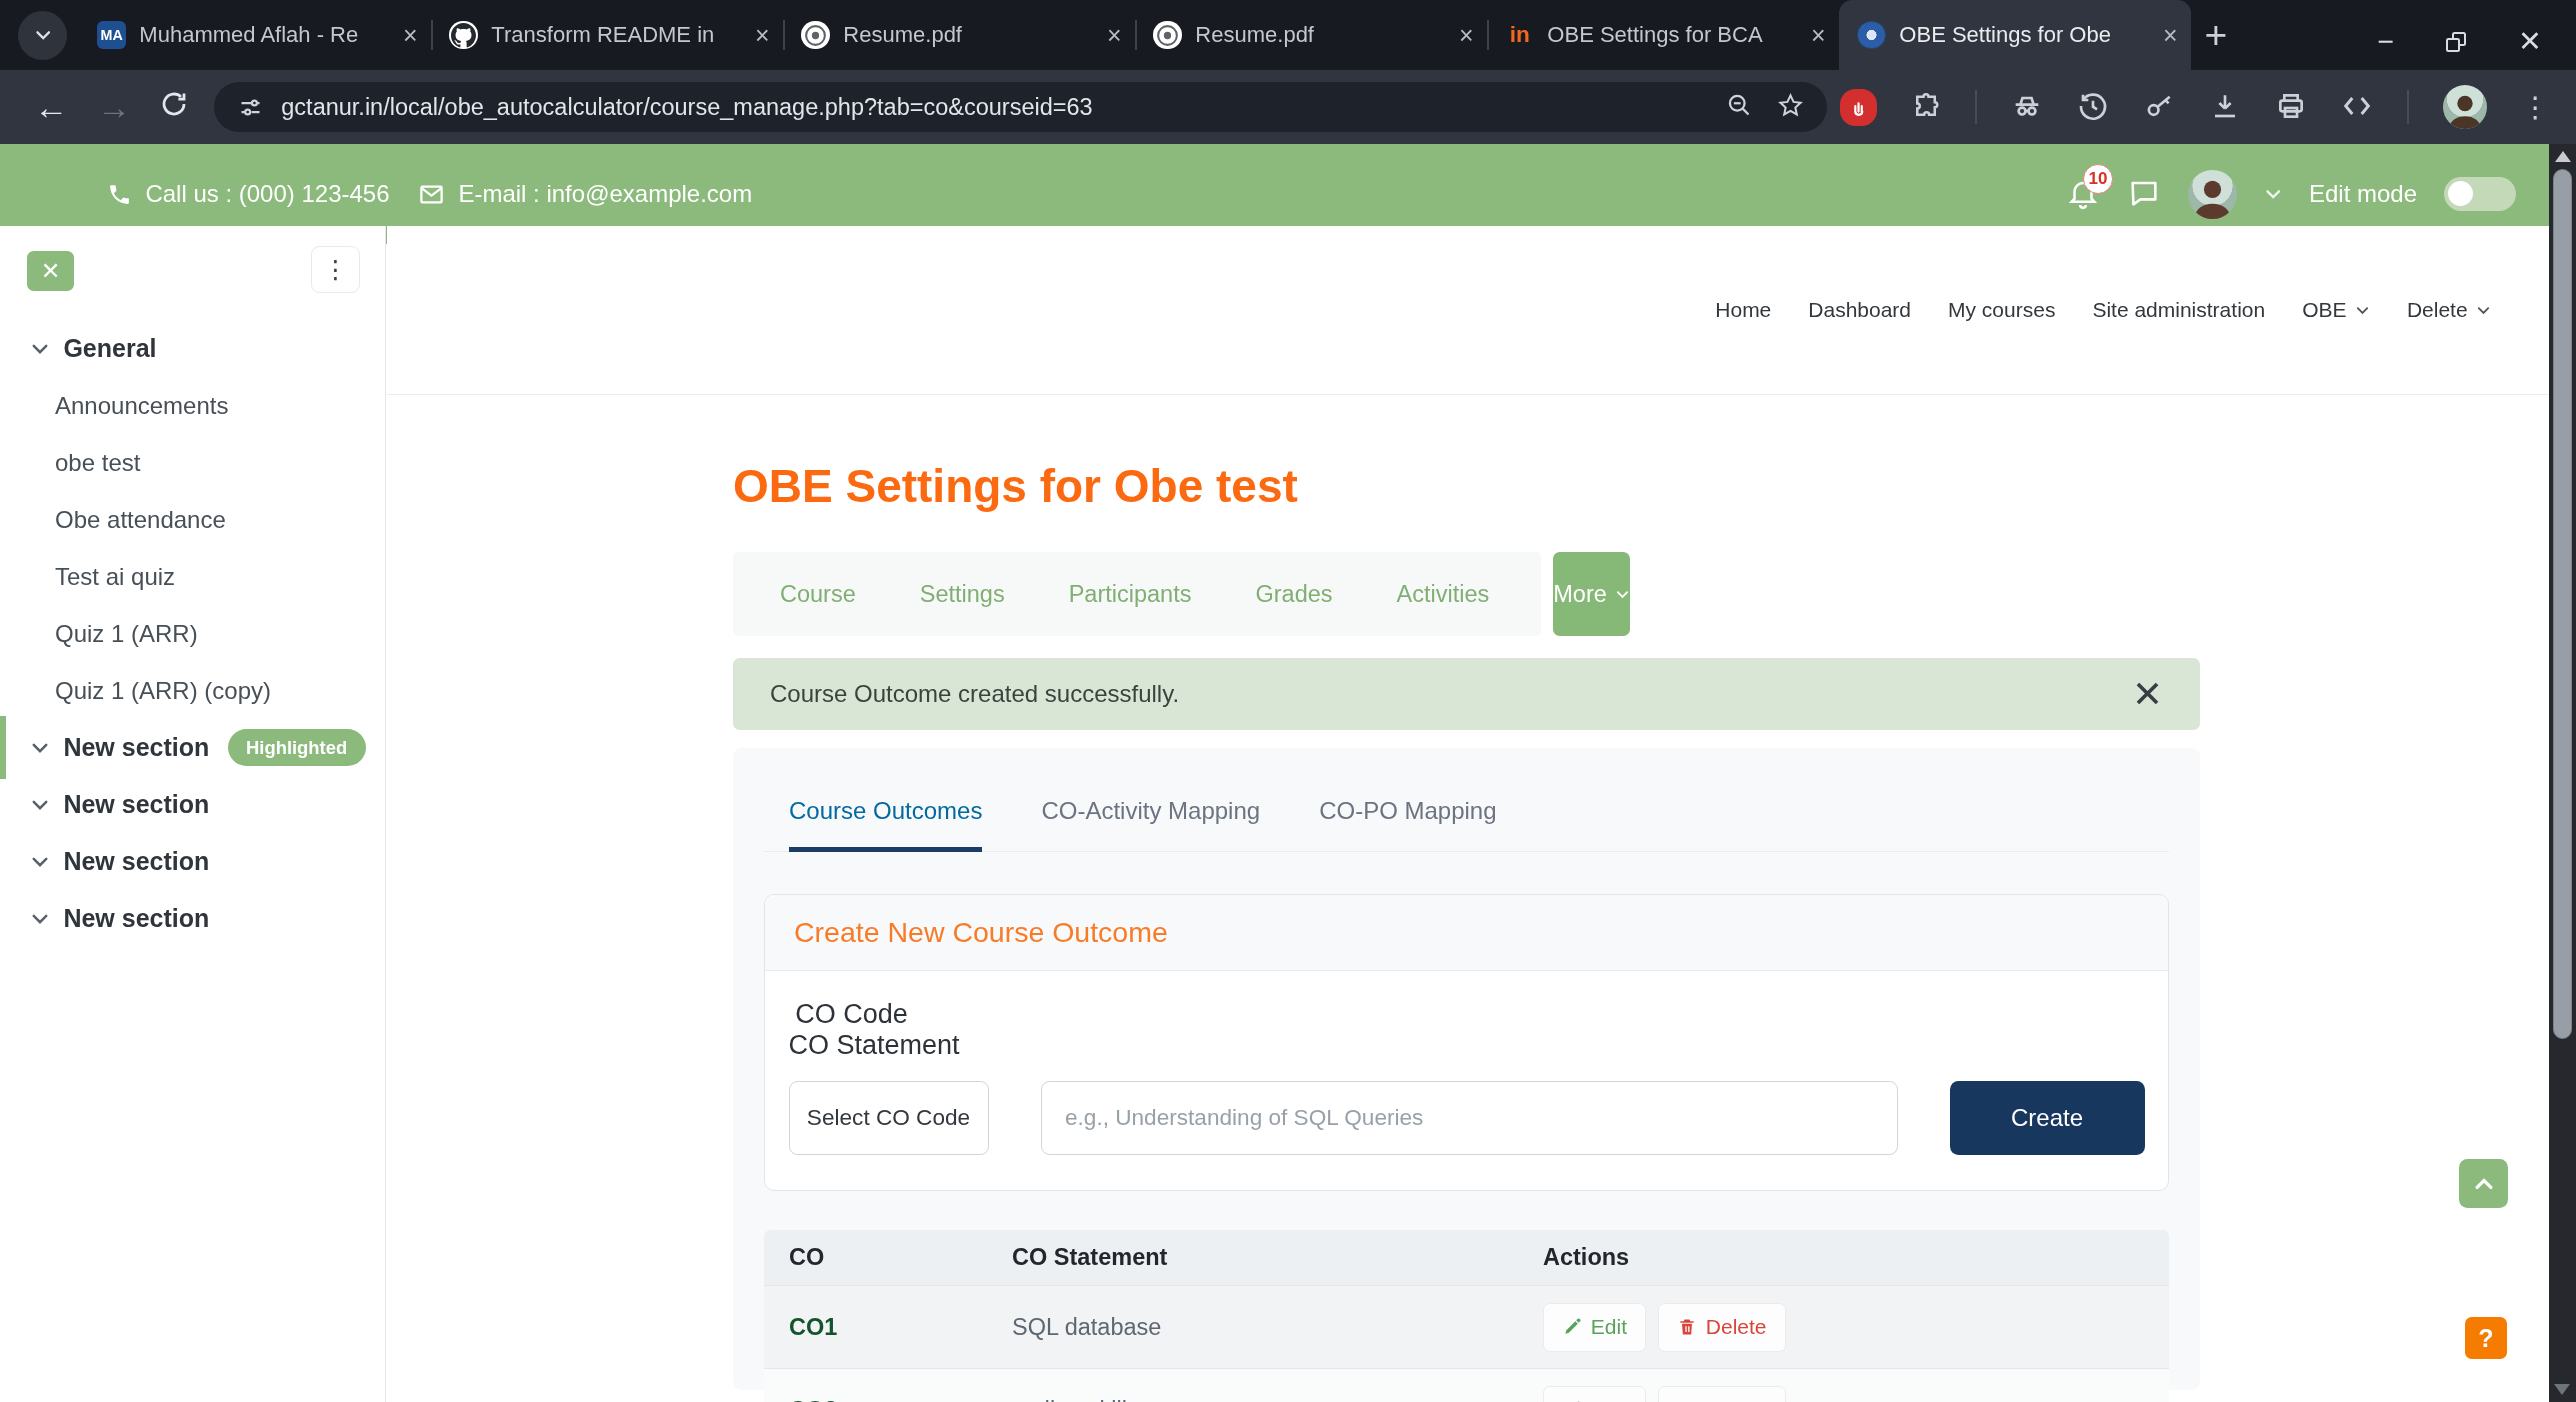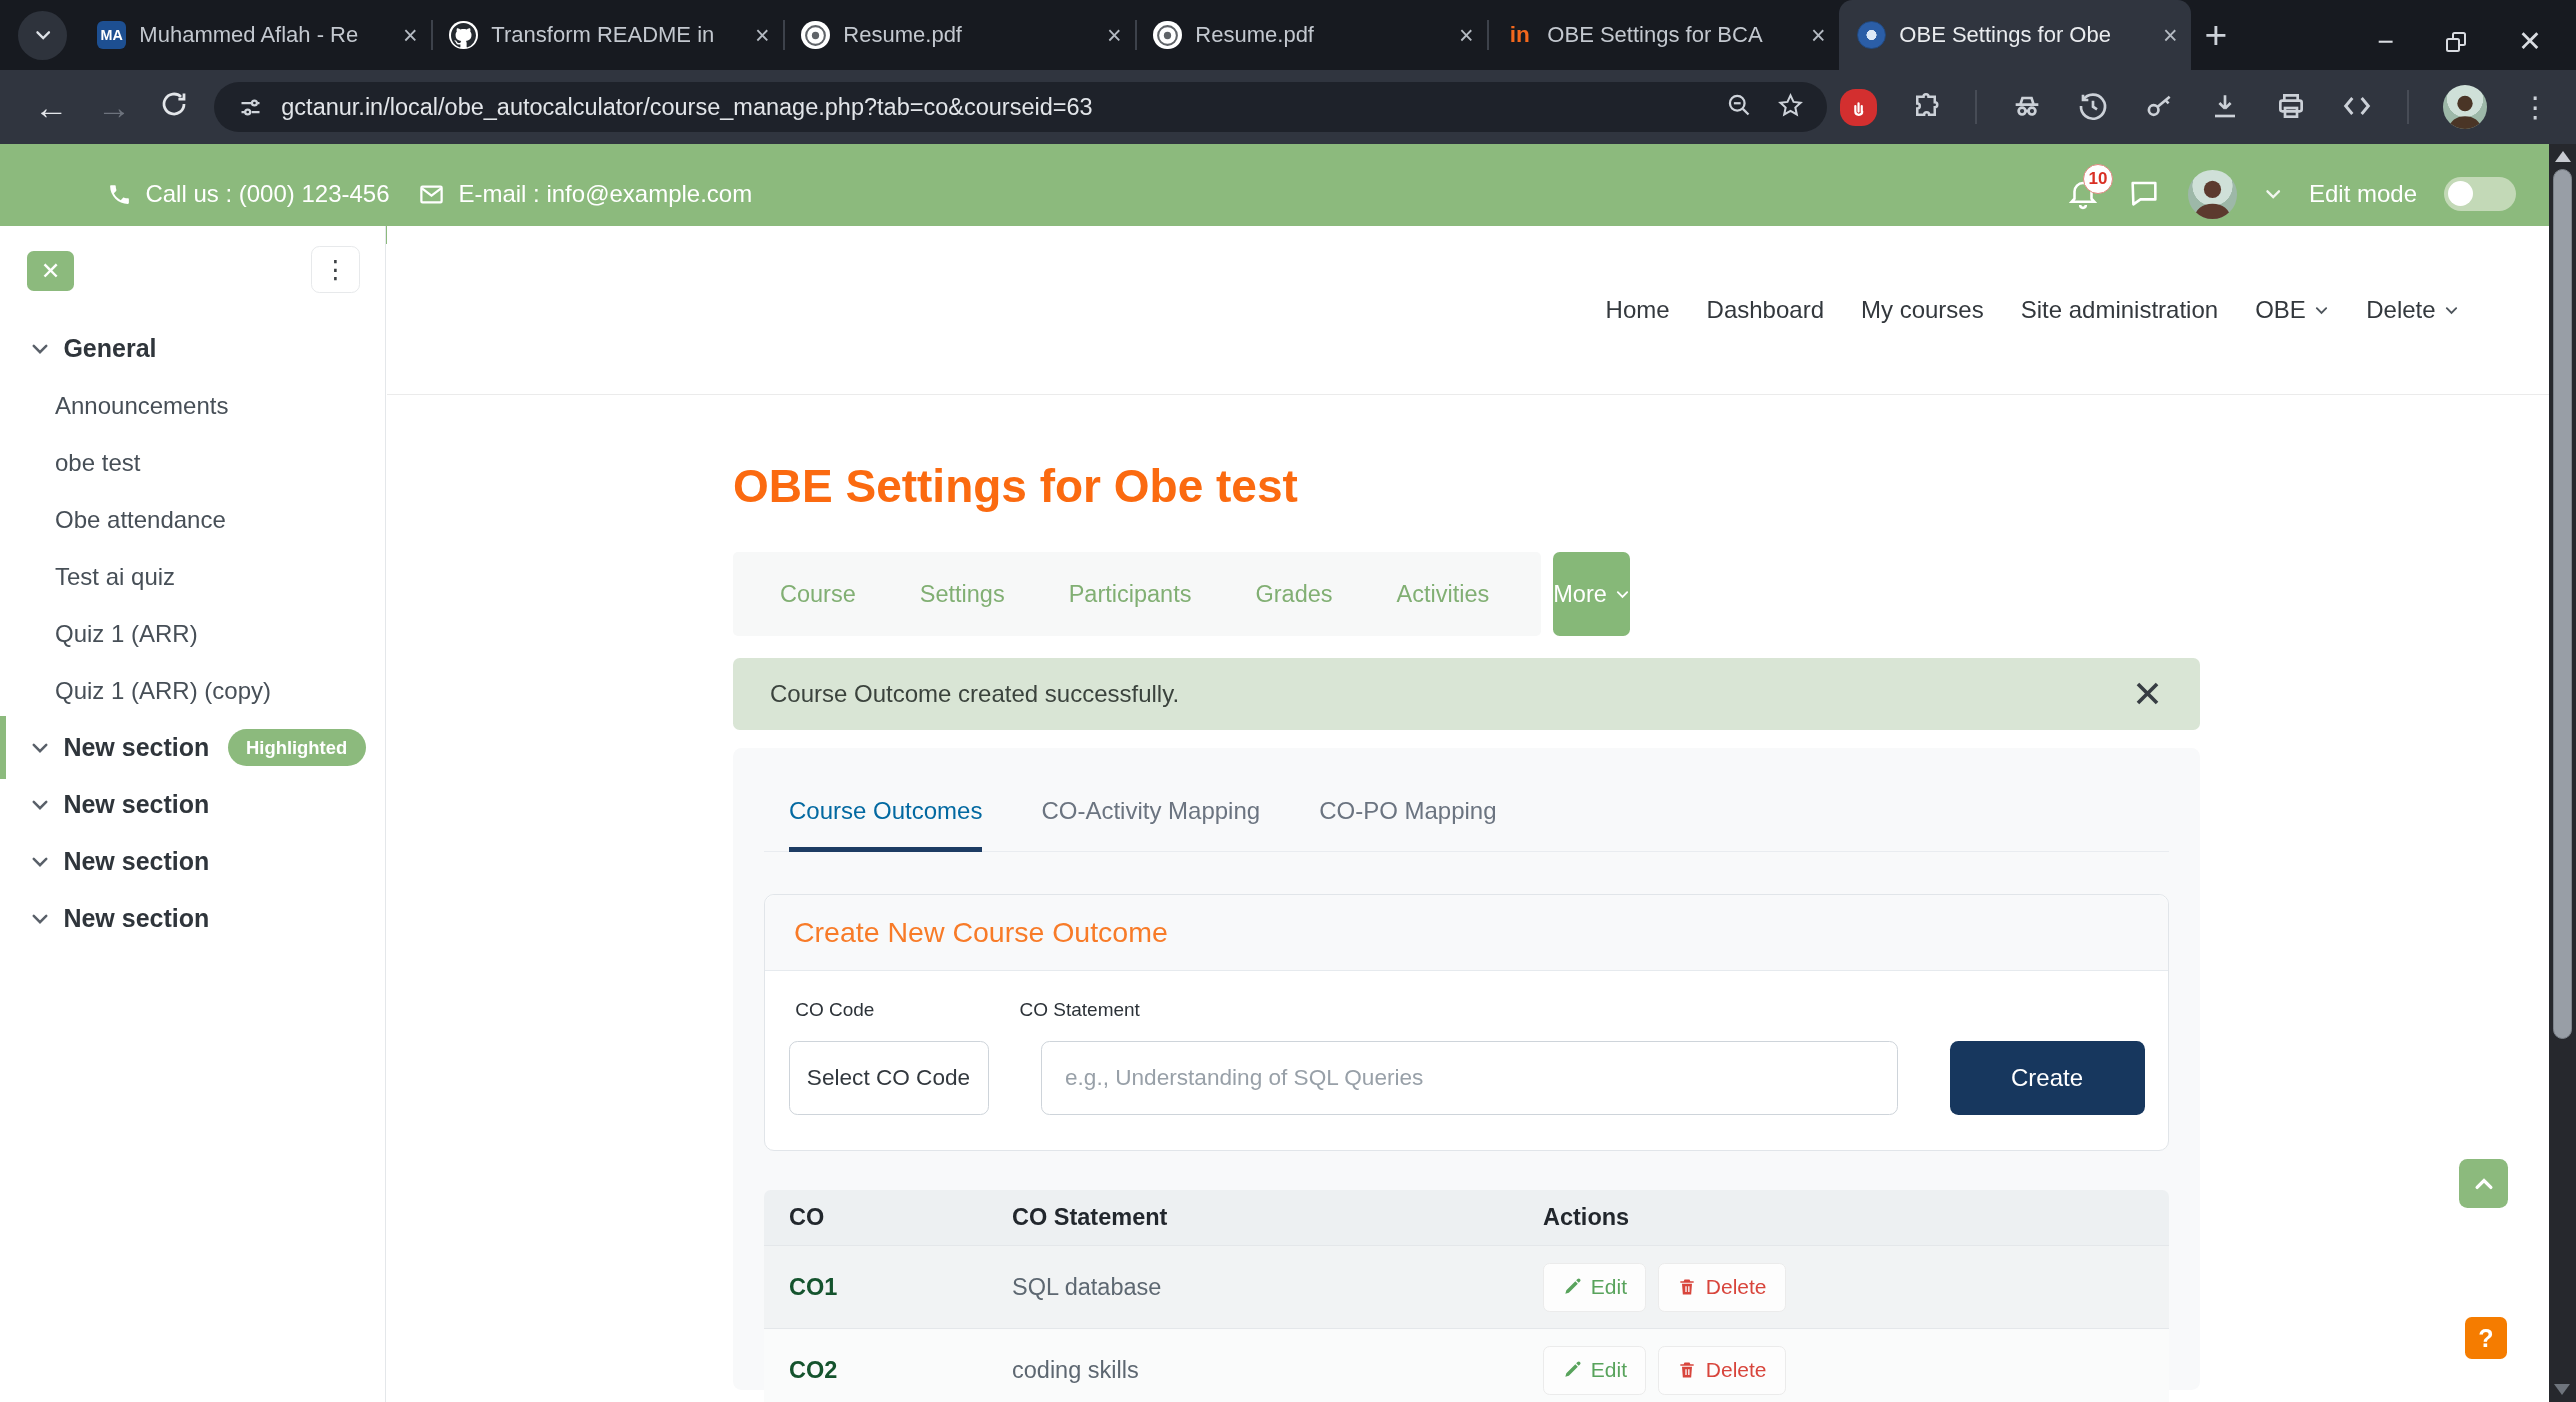--- a/index.html
+++ b/index.html
@@ -61,21 +61,21 @@
   .sblist { position:absolute; top:94px; left:0; right:1.7px; }
   .sbrow { height:57px; display:flex; align-items:center; position:relative; }
   .sbrow .chev { margin-left:30px; color:#596069; flex:none; }
   .seclbl { margin-left:13.4px; font-weight:700; font-size:25px; color:#2f353b; }
   .itmlbl { margin-left:55px; font-size:24px; color:#474f57; }
   .hl::before { content:""; position:absolute; left:0; top:-3.4px; bottom:-3.4px; width:5.9px; background:#8cba7d; }
   .pillbadge { margin-left:18.4px; background:#8cba7d; color:#fff; font-size:18.4px; font-weight:700; padding:7.5px 18.4px; border-radius:838px; }
 
   
   #main { position:absolute; left:387px; top:226px; right:0; bottom:0; background:#fff; }
-  .mainhdr { height:169px; border-bottom:1.7px solid #ebebeb; display:flex; align-items:center; justify-content:flex-end; gap:37px; padding-right:117px; font-size:24px; color:#33383d; }
+  .mainhdr { height:169px; border-bottom:1.7px solid #ebebeb; display:flex; align-items:center; justify-content:flex-end; gap:37px; padding-right:85px; font-size:21px; color:#33383d; }
   .navdd { display:flex; align-items:center; gap:8.4px; }
   .navdd .chev { color:#4e555c; }
   .content { padding:64px 0 0 346px; }
   h1.pagetitle { font-size:46px; font-weight:700; color:#fb6a10; margin-bottom:39px; }
 
   .coursetabs { width:808px; height:84px; background:#f7f8f8; border-radius:5px; display:flex; align-items:center; padding-left:47px; gap:64px; }
   .ctab { font-size:23.5px; color:#81af73; }
   .morebtn { margin-left:auto; width:122px; height:84px; background:#86b878; border-radius:6.7px; color:#fff; font-size:23.5px; display:flex; align-items:center; justify-content:center; gap:8.4px; }
 
   .alert { width:1467px; height:72px; margin-top:22px; background:#d9e5d5; border-radius:6.7px; display:flex; align-items:center; padding:0 37px; }
@@ -83,21 +83,21 @@
   .alertx { margin-left:auto; font-size:37px; color:#373d43; line-height:1; }
 
   .card { width:1467px; height:642px; margin-top:18.4px; background:#f8f9fa; border-radius:8.4px; padding-top:49px; }
   .itabs { margin:0 31px; border-bottom:1.7px solid #e9ecf0; display:flex; gap:59px; padding-left:25px; }
   .itab { font-size:24px; color:#6b7480; padding-bottom:22px; }
   .itab.active { color:#0369a1; border-bottom:5px solid #1d3c63; margin-bottom:-1.7px; }
 
   .panel { margin:42px 31px 0; background:#fff; border:0.8px solid #e1e5e9; border-radius:10px; }
   .panelh { background:#f8f9fa; border-bottom:0.8px solid #e6eaee; border-radius:10px 10px 0 0; padding:21px 29px; font-size:28.5px; color:#f87b28; }
   .panelb { padding:28.5px 23.5px 35px; }
-  .lblrow { display:flex; font-size:19px; color:#2c3238; margin-bottom:20px; }
+  .lblrow { display:flex; font-size:27px; color:#2c3238; margin-bottom:20px;flex-direction:column; }
   .lbl1 { width:231px; padding-left:6.7px; }
   .ctlrow { display:flex; gap:52px; height:74px; }
   .coselect { width:200px; border:0.8px solid #ced4da; border-radius:8.4px; background:#fff; font-size:22.6px; color:#32383e; }
   .coinput { flex:1; border:0.8px solid #ced4da; border-radius:8.4px; font-size:22.6px; padding:0 23.5px; color:#333; background:#fff; outline:none; }
   .coinput::placeholder { color:#98a0a8; }
   .createbtn { width:195px; background:#17375e; color:#fff; border:none; border-radius:8.4px; font-size:24px; }
 
   .cotable { margin:39px 31px 0; border-radius:6.7px 6.7px 0 0; overflow:hidden; font-size:23.5px; }
   .thead { display:flex; align-items:center; background:#edf0f2; height:55px; font-weight:700; color:#22272d; }
   .trow { display:flex; align-items:center; height:83px; border-top:0.8px solid #e4e7ea; }

